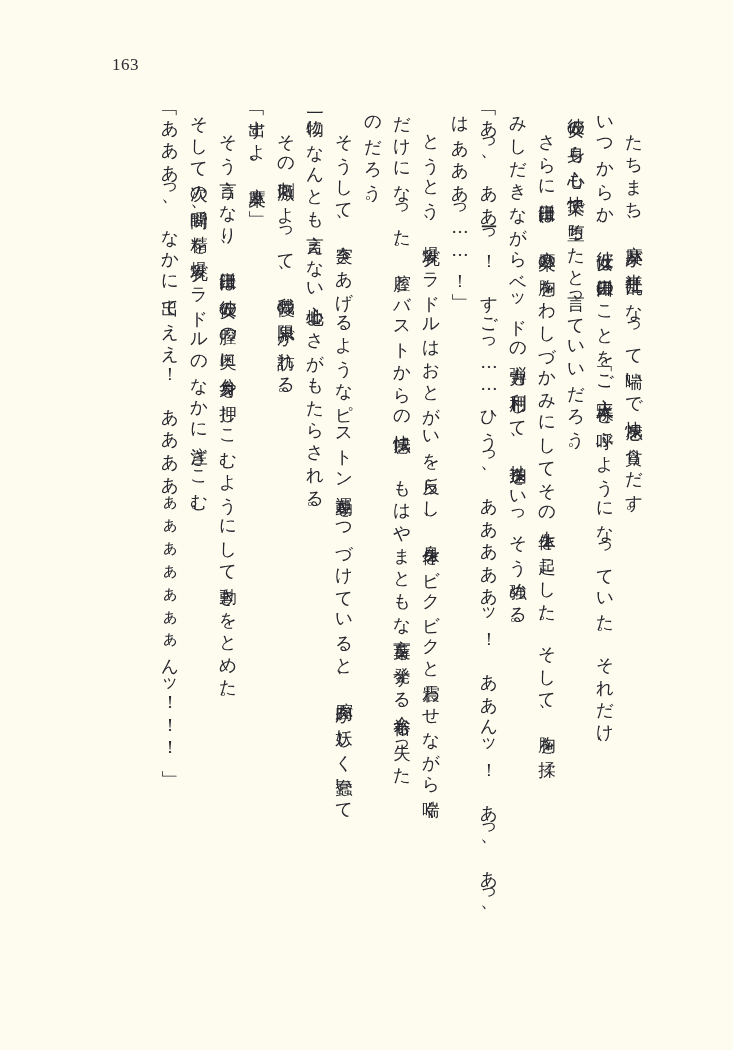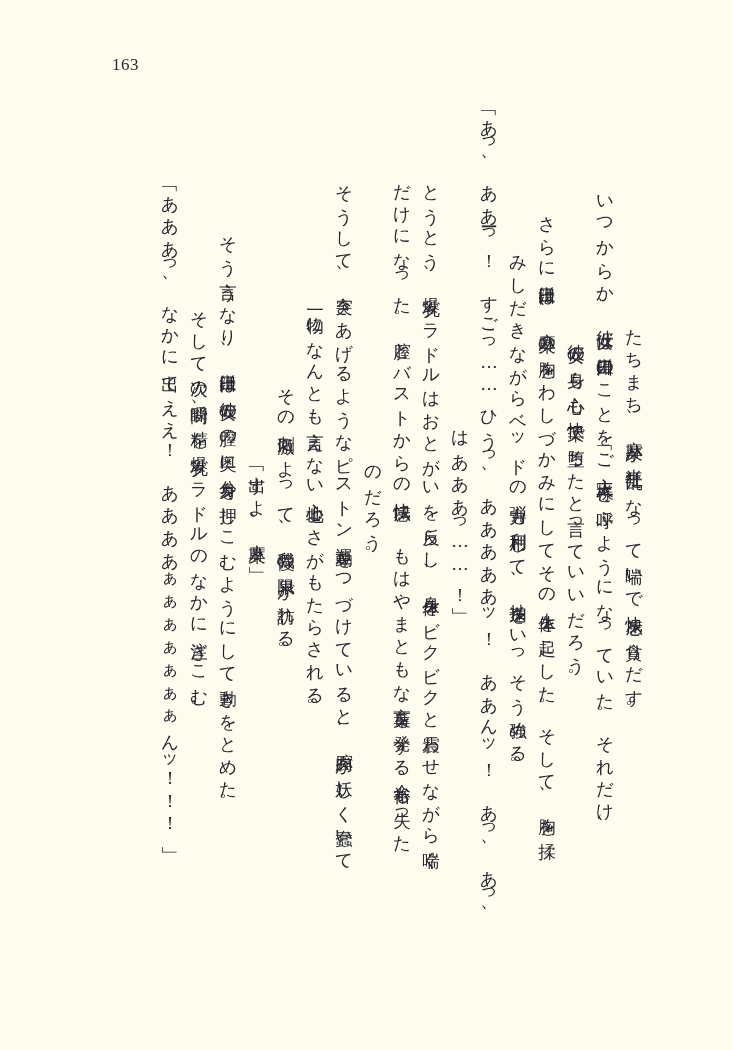--- a/index.html
+++ b/index.html
@@ -12,21 +12,20 @@
     background: #fdfcef;
     font-family: "DejaVu Serif", "Liberation Serif", serif;
     overflow: hidden;
   }
   .page {
     position: relative;
     width: 733px;
     height: 1050px;
     background: #fdfcef;
     box-sizing: border-box;
-    text-align: center;
   }
   .page-number {
     position: absolute;
     left: 112px;
     top: 55px;
     font-family: "Liberation Serif", serif;
     font-size: 17px;
     color: #2b2b33;
     letter-spacing: 0.5px;
   }

